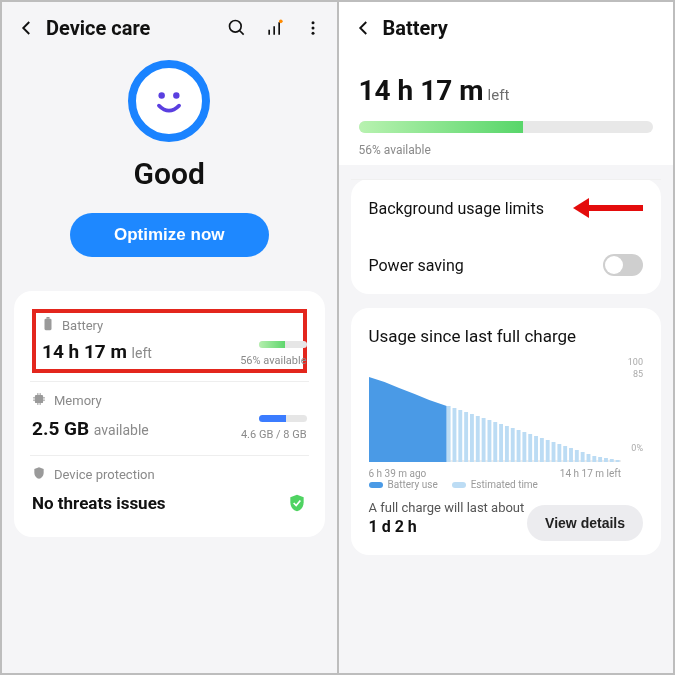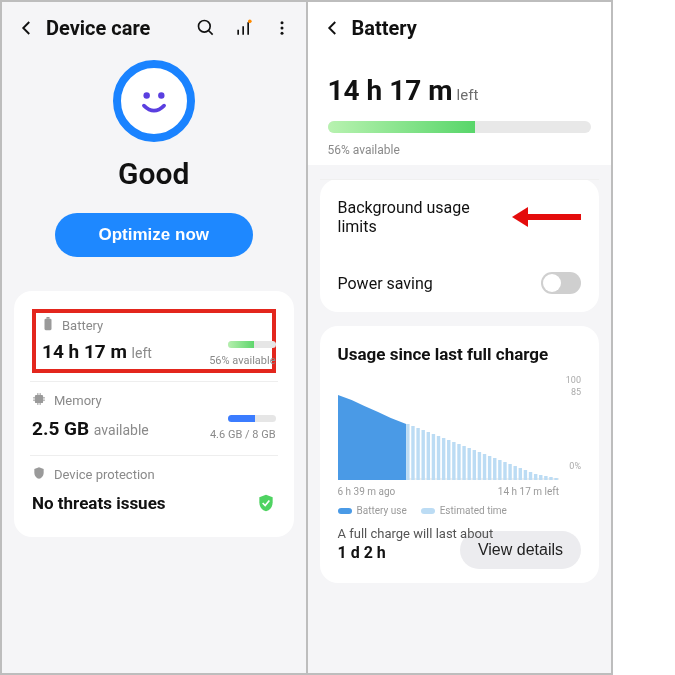--- a/index.html
+++ b/index.html
@@ -4,21 +4,21 @@
 <style>
   * { box-sizing: border-box; margin: 0; padding: 0; }
   body {
     font-family: -apple-system, BlinkMacSystemFont, "Segoe UI", Roboto, Arial, sans-serif;
     background: #fff;
     width: 675px;
     height: 675px;
     overflow: hidden;
   }
   .outer {
-    width: 613px;
+    width: 675px;
     height: 675px;
     border: 2px solid #bdbdbd;
     display: flex;
   }
   .screen {
     flex: 1;
     background: #f5f5f7;
     position: relative;
     overflow: hidden;
   }
@@ -88,32 +88,32 @@
     width:70px; height:20px; position:relative;
   }
   .arrow .shaft { position:absolute; left:10px; right:0; top:7px; height:6px; background:#e40c0c; }
   .arrow .head {
     position:absolute; left:0; top:0; width:0; height:0;
     border-top:10px solid transparent; border-bottom:10px solid transparent;
     border-right:16px solid #e40c0c;
   }
 
   .usage-card { background:#fff; border-radius:18px; margin:14px 12px 0 12px; padding:18px 18px 14px 18px; }
-  .usage-title { font-size:17px; color:#111; margin-bottom:16px;font-weight:bold; }
+  .usage-title { font-size:17px; color:#111; margin-bottom:16px; }
   .plot-wrap { position:relative; height:100px; }
   .plot-labels { position:absolute; right:0; top:-6px; font-size:9px; color:#aaa; text-align:right; line-height:12px;}
   .plot { position:absolute; left:0; right:22px; top:0; bottom:0; }
   .plot svg { width:100%; height:100%; display:block; }
   .plot-xaxis { display:flex; justify-content:space-between; font-size:10px; color:#9a9a9a; margin-top:6px; margin-right:22px;}
-  .legend { display:flex; gap:14px; margin-top:8px; font-size:10px; color:#9a9a9a; }
+  .legend { display:flex; gap:14px; font-size:10px; color:#9a9a9a; }
   .legend .chip { display:flex; align-items:center; gap:5px; }
   .legend .sw { width:14px; height:6px; border-radius:3px; }
   .fc-note { font-size:13px; color:#555; margin-top:10px; }
   .fc-time { font-size:16px; font-weight:700; color:#111; margin-top:2px; }
-  .view-details { float:right; margin-top:-10px; background:#ececef; border:none; padding:10px 18px; border-radius:20px; font-size:16px; font-weight:400; color:#222;}
+  .view-details { float:right; margin-top:-10px; background:#ececef; border:none; padding:10px 18px; border-radius:20px; font-size:14px; font-weight:700; color:#222;}
   .cf::after{content:"";display:table;clear:both;}
 
   .grey-ico { color:#9a9a9a; }
 </style>
 </head>
 <body>
 
 <div class="outer">
 
   <div class="screen">

